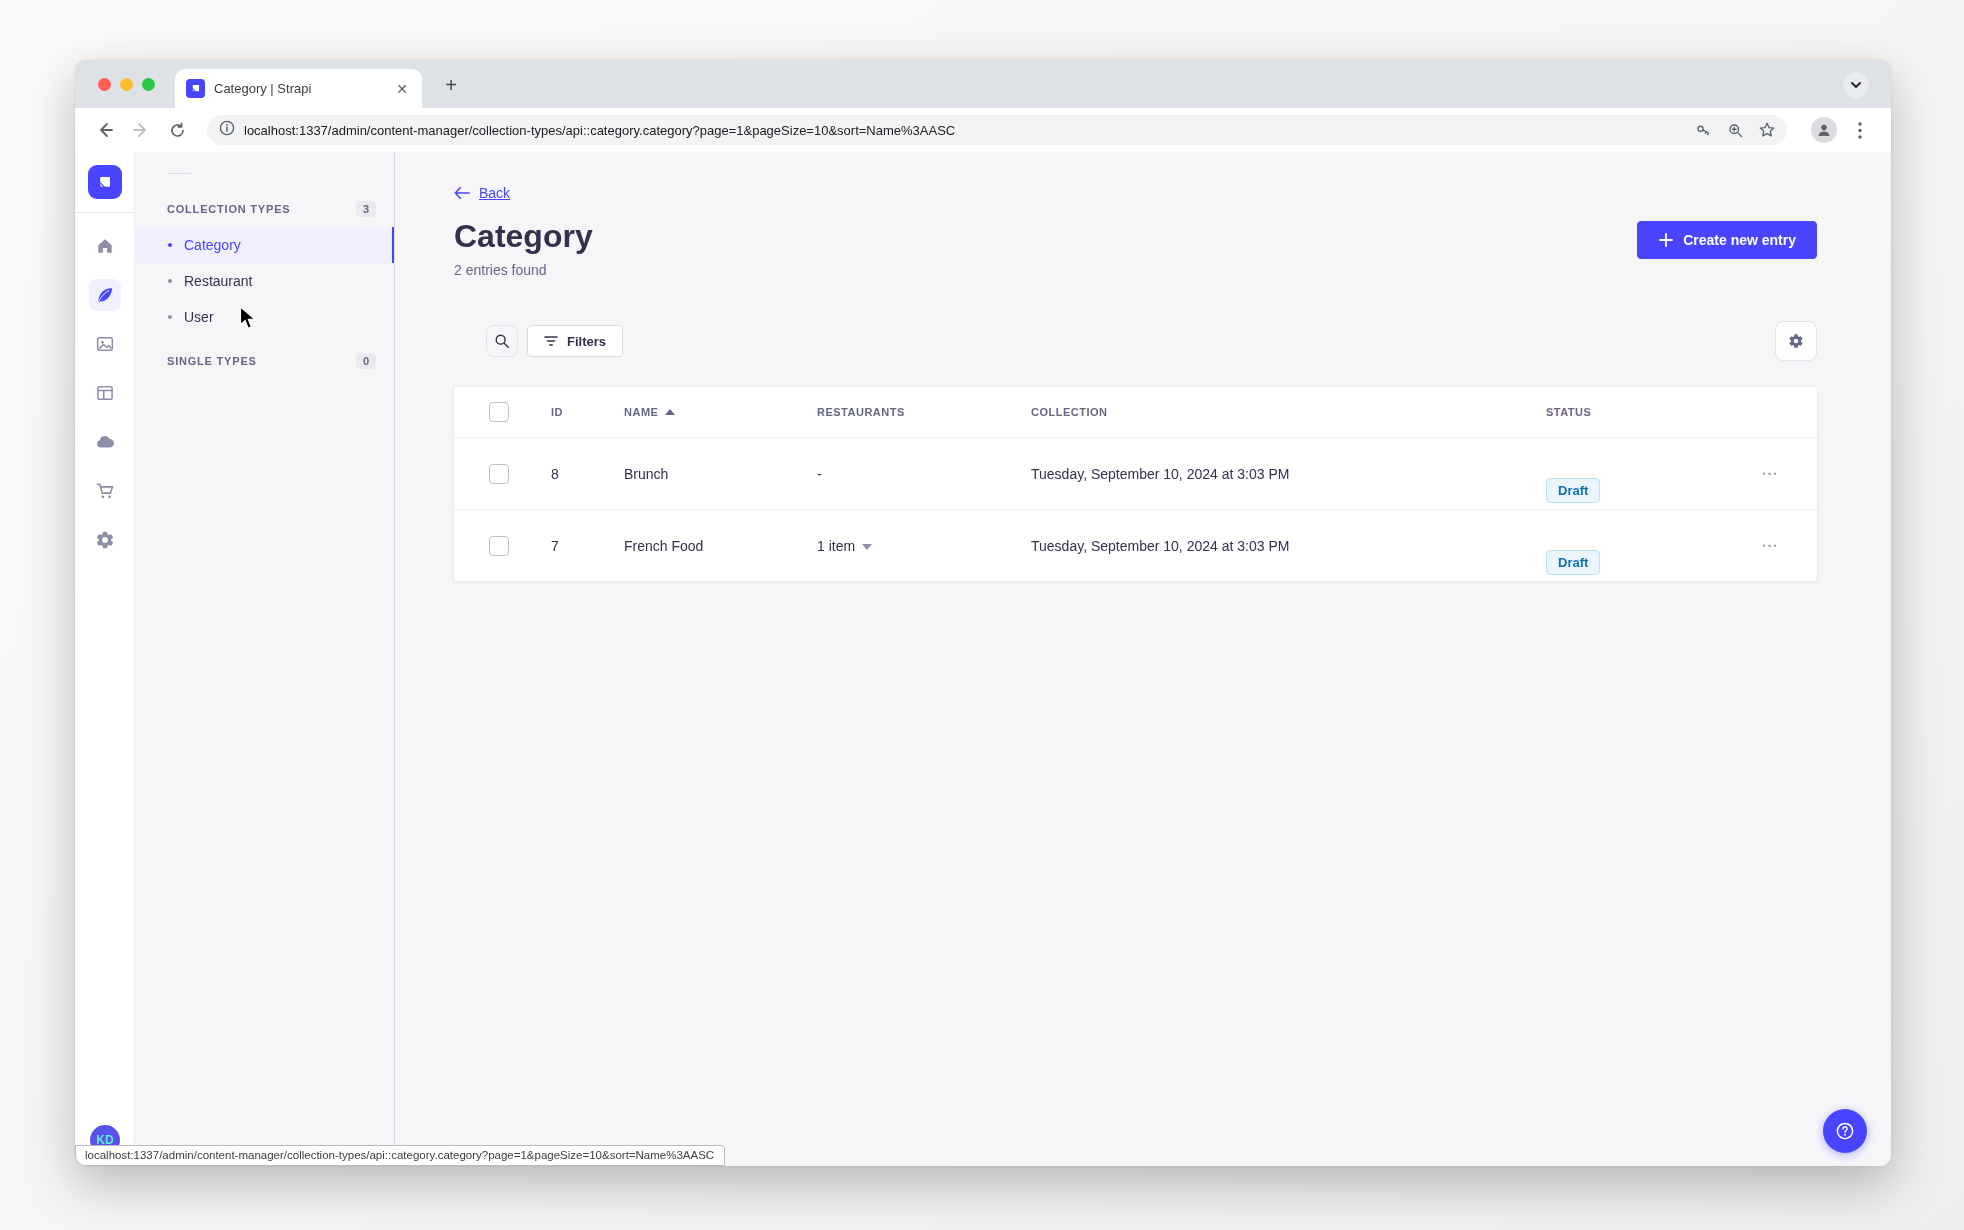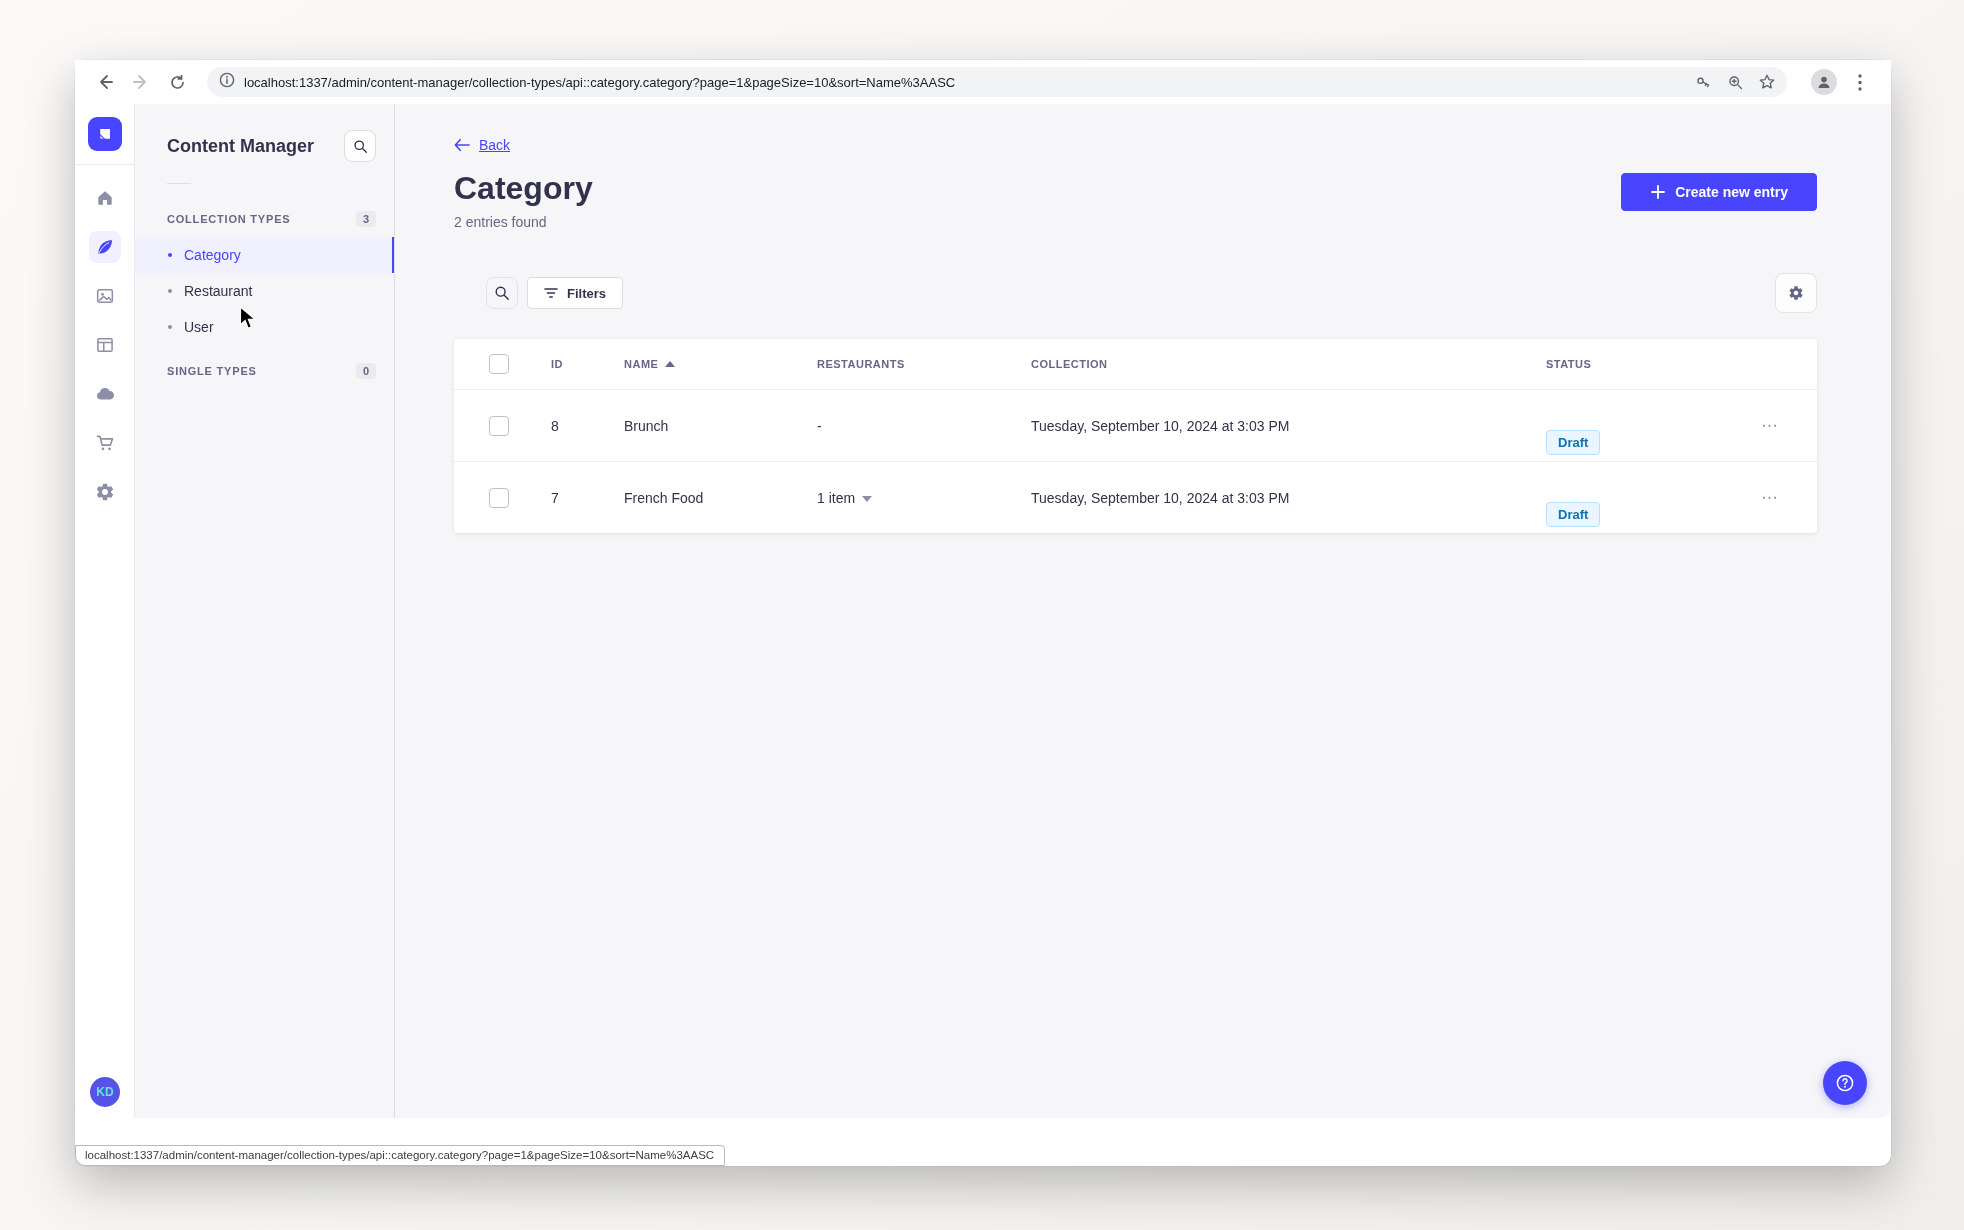--- a/index.html
+++ b/index.html
@@ -62,21 +62,21 @@
   .subnav-item .bullet { width:4px; height:4px; border-radius:50%; background:#8e8ea9; flex-shrink:0; }
   .subnav-item.active { background:#f0f0ff; color:#4945ff; font-weight:500; border-right:2px solid #4945ff; }
   .subnav-item.active .bullet { background:#4945ff; }
   
   .main { flex:1; padding:0 74px 0 59px; position:relative; min-width:0; }
   .back-row { padding-top:33px; }
   .back-link { display:inline-flex; align-items:center; gap:9px; color:#4945ff; font-size:14px; }
   .title-row { display:flex; align-items:flex-start; justify-content:space-between; margin-top:13px; }
   .page-title { font-size:32px; line-height:38px; font-weight:700; color:#32324d; }
   .page-subtitle { font-size:14px; color:#666687; margin-top:7px; }
-  .create-btn { display:inline-flex; align-items:center; gap:9px; background:#4945ff; border:1px solid #4945ff; color:#fff; font-size:14px; font-weight:600; padding:0 28px; height:38px; border-radius:4px; margin-top:4px; font-family:inherit; }
+  .create-btn { display:inline-flex; align-items:center; gap:9px; background:#4945ff; border:1px solid #4945ff; color:#fff; font-size:14px; font-weight:600; padding:0 20px; height:38px; border-radius:4px; margin-top:4px; font-family:inherit; }
   .actions-row { display:flex; align-items:center; margin-top:43px;padding-left:32px; }
   .icon-btn-plain { width:32px; height:32px; border:1px solid #e3e3ea; border-radius:8px; display:flex; align-items:center; justify-content:center; color:#32324d; background:transparent; }
   .filters-btn { display:inline-flex; align-items:center; gap:9px; height:32px; padding:0 16px; background:#fff; border:1px solid #dcdce4; border-radius:4px; font-size:13px; font-weight:600; color:#32324d; margin-left:9px; font-family:inherit; }
   .gear-btn { margin-left:auto; width:42px; height:40px; border:1px solid #e3e3ea; border-radius:8px; background:#fdfdfd; display:flex; align-items:center; justify-content:center; color:#666687; }
   
   .table-card { margin-top:26px; background:#fff; border-radius:4px; box-shadow:0 1px 4px rgba(33,33,52,.1); }
   .tr { display:grid; grid-template-columns:97px 73px 193px 214px 515px 198px 1fr; align-items:center; }
   .tr.head { height:50px; font-size:11px; font-weight:700; letter-spacing:.5px; color:#666687; }
   .tr.body { height:72px; border-top:1px solid #eaeaef; font-size:14px; color:#32324d; }
   .checkbox { width:20px; height:20px; margin-left:35px; border:1px solid #c0c0cf; border-radius:4px; background:#fff; }
@@ -89,20 +89,43 @@
   
   .help-fab { position:absolute; right:24px; bottom:13px; width:44px; height:44px; border-radius:50%; background:#4945ff; display:flex; align-items:center; justify-content:center; box-shadow:0 2px 10px rgba(73,69,255,.4); color:#fff; }
   .statusbar { position:absolute; left:0; bottom:0; background:#fff; border:1px solid #b9b9bf; border-radius:0 4px 0 10px; padding:3px 10px 4px 9px; font-size:11.5px; color:#3c4043; white-space:nowrap; z-index:5; }
   .cursor { position:absolute; left:237px; top:306px; z-index:9; }
 </style>
 </head>
 <body>
 
 <div class="window">
 
+  <div class="tabstrip">
+    <div class="traffic">
+      <span class="tl-close"></span>
+      <span class="tl-min"></span>
+      <span class="tl-max"></span>
+    </div>
+    <div class="tab">
+      <span class="favicon">
+        <svg width="11" height="11" viewBox="0 0 14 14">
+            <path fill="#fff" d="M3.5 2.5 H11.5 V10.5 H7.5 L3.5 6.5 Z"></path>
+            <path fill="#c9c8ff" d="M3.5 7.6 L6.4 10.5 H3.5 Z"></path>
+          </svg>
+      </span>
+      <span class="tab-title">Category | Strapi</span>
+      <span class="tab-close">✕</span>
+    </div>
+    <div class="newtab">+</div>
+    <div class="tabsearch">
+      <svg width="12" height="12" viewBox="0 0 12 12">
+          <path d="M2 4 L6 8 L10 4" stroke="currentColor" stroke-width="1.8" fill="none" stroke-linecap="round" stroke-linejoin="round"></path>
+        </svg>
+    </div>
+  </div>
 
   <div class="toolbar">
     <span class="navbtn">
       <svg width="18" height="18" viewBox="0 0 18 18">
           <path d="M11 3 L5 9 L11 15 M5 9 H16" stroke="currentColor" stroke-width="1.8" fill="none" stroke-linecap="round" stroke-linejoin="round"></path>
         </svg>
     </span>
     <span class="navbtn fwd">
       <svg width="18" height="18" viewBox="0 0 18 18">
           <path d="M7 3 L13 9 L7 15 M13 9 H2" stroke="currentColor" stroke-width="1.8" fill="none" stroke-linecap="round" stroke-linejoin="round"></path>
@@ -207,29 +230,20 @@
         <span class="rail-item">
           <svg width="20" height="20" viewBox="0 0 24 24">
               <path fill="currentColor" d="M19.4 13c.04-.33.06-.66.06-1s-.02-.67-.06-1l2.1-1.65a.5.5 0 0 0 .12-.64l-2-3.46a.5.5 0 0 0-.6-.22l-2.48 1a7.6 7.6 0 0 0-1.73-1l-.38-2.65A.5.5 0 0 0 14 2h-4a.5.5 0 0 0-.5.42l-.37 2.65c-.63.26-1.2.6-1.74 1l-2.47-1a.5.5 0 0 0-.61.22l-2 3.46a.5.5 0 0 0 .12.64L4.53 11c-.04.33-.06.66-.06 1s.02.67.06 1l-2.1 1.65a.5.5 0 0 0-.12.64l2 3.46c.14.24.42.33.6.22l2.48-1c.54.4 1.1.74 1.73 1l.38 2.65c.04.24.25.42.5.42h4c.25 0 .46-.18.5-.42l.37-2.65c.63-.26 1.2-.6 1.74-1l2.47 1c.23.1.47 0 .61-.22l2-3.46a.5.5 0 0 0-.12-.64L19.4 13zM12 15.5A3.5 3.5 0 1 1 15.5 12 3.5 3.5 0 0 1 12 15.5z"></path>
             </svg>
         </span>
       </div>
       <div class="rail-avatar">KD</div>
     </div>
 
     <div class="subnav">
-      <div class="subnav-head">
-        <span class="subnav-title">Content Manager</span>
-        <span class="subnav-search">
-          <svg width="15" height="15" viewBox="0 0 18 18">
-              <circle cx="7.5" cy="7.5" r="5" stroke="currentColor" stroke-width="1.6" fill="none"></circle>
-              <path d="M11.5 11.5 L16 16" stroke="currentColor" stroke-width="1.6" stroke-linecap="round"></path>
-            </svg>
-        </span>
-      </div>
       <div class="subnav-divider"></div>
 
       <div class="section-head">
         <span class="section-label">COLLECTION TYPES</span>
         <span class="section-badge">3</span>
       </div>
       <ul class="subnav-list">
         <li class="subnav-item active">
           <span class="bullet"></span>
           <span>Category</span>

